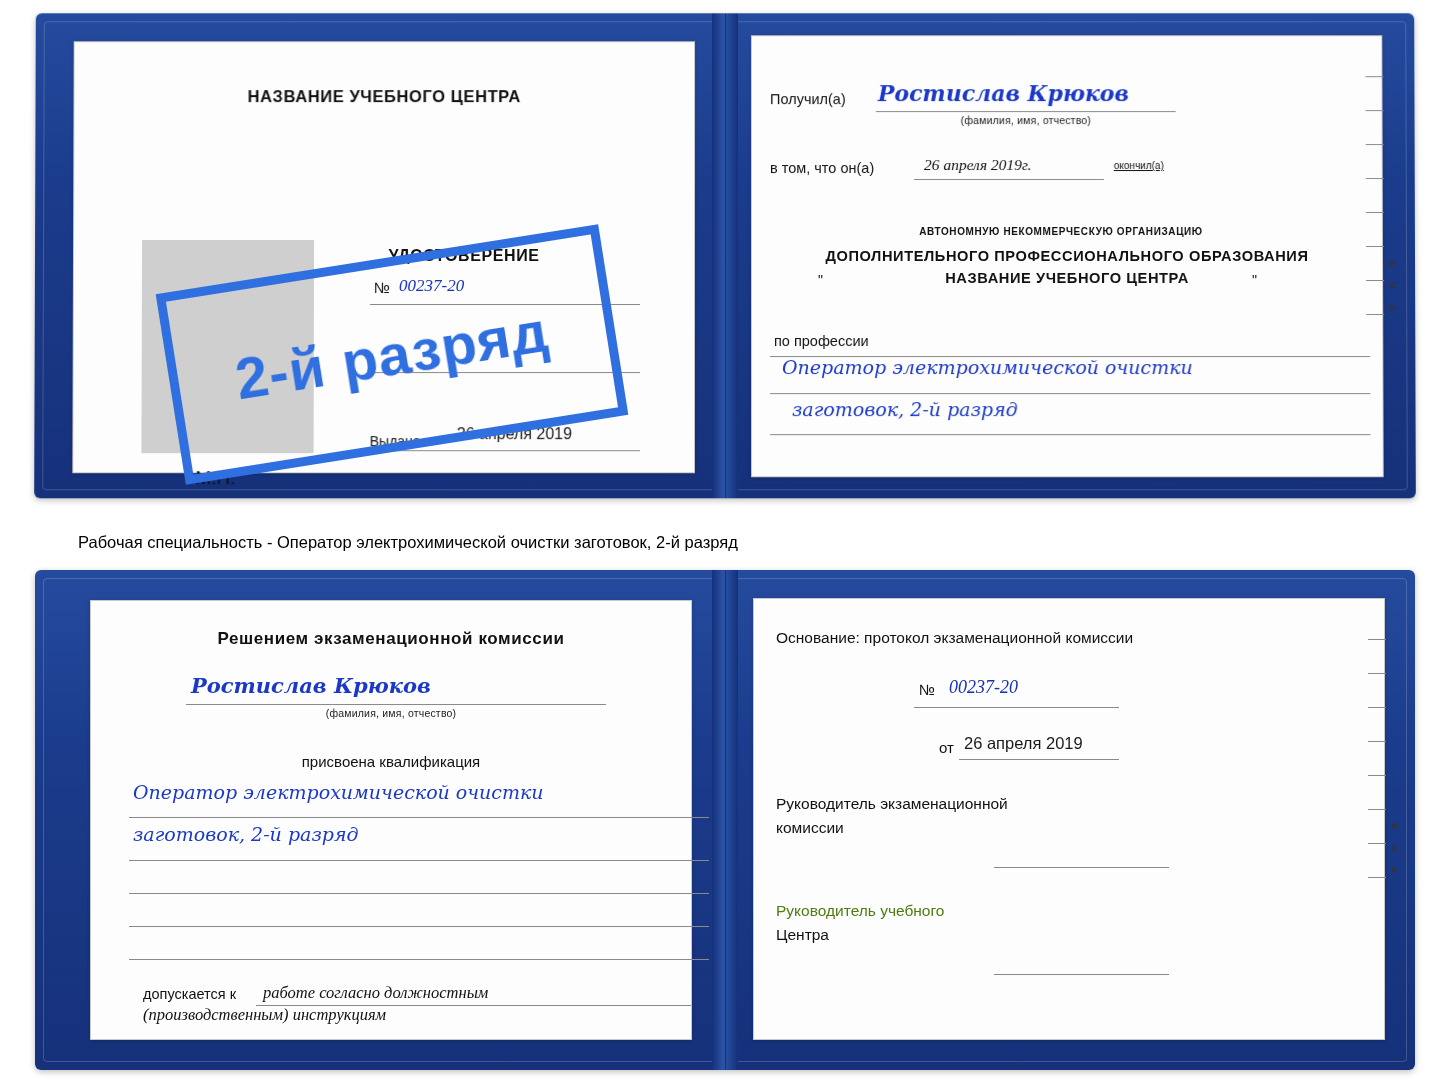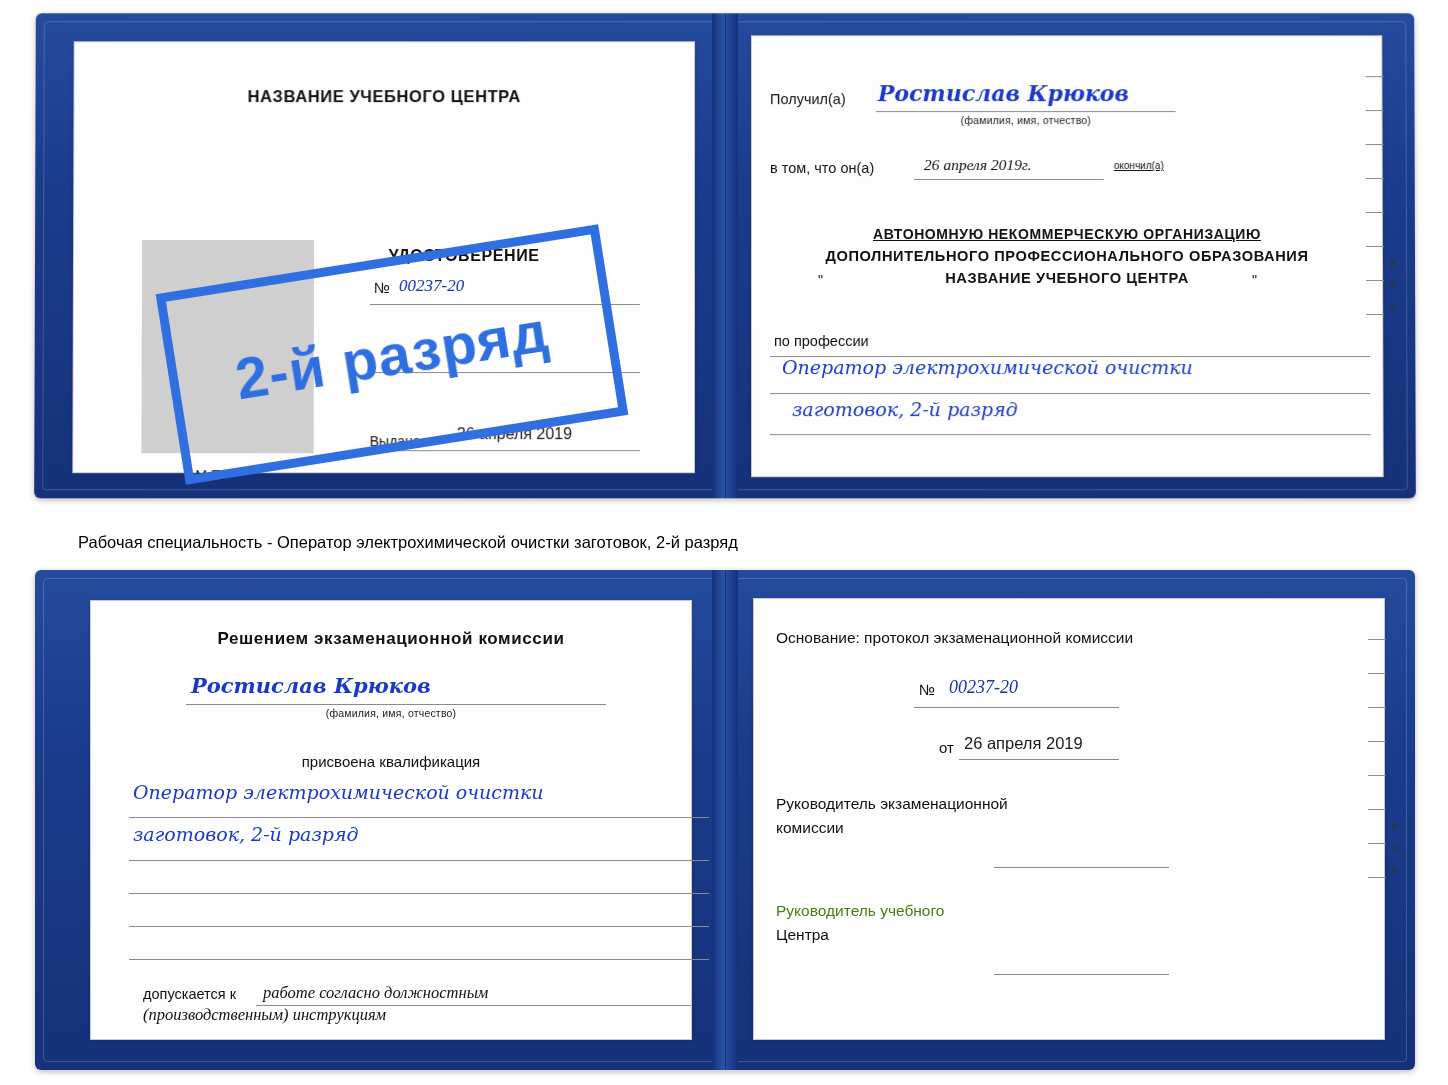--- a/index.html
+++ b/index.html
@@ -195,35 +195,35 @@
     <div style="position:absolute;left:300px;top:237px;font-size:15px;color:#111;">№</div>
     <div class="hand" style="position:absolute;left:325px;top:234px;font-size:17px;">00237-20</div>
     <div class="rule" style="left:296px;top:262px;width:270px;"></div>
 
     <div class="rule" style="left:296px;top:330px;width:270px;"></div>
 
     <div style="position:absolute;left:296px;top:391px;font-size:14px;color:#111;">Выдано</div>
     <div class="typed" style="position:absolute;left:383px;top:383px;font-size:16px;">26 апреля 2019</div>
     <div class="rule" style="left:296px;top:408px;width:270px;"></div>
 
-    <div style="position:absolute;left:122px;top:425px;font-size:14px;color:#111;">М.П.</div>
+    <div style="position:absolute;left:122px;top:425px;font-size:19px;color:#111;">М.П.</div>
   </div>
 
   <div class="page right">
     <div style="position:absolute;left:18px;top:55px;font-size:14.5px;color:#111;">Получил(а)</div>
     <div class="hand-blue" style="position:absolute;left:126px;top:44px;font-size:22px;font-weight:bold;">Ростислав Крюков</div>
     <div class="rule" style="left:124px;top:75px;width:300px;"></div>
     <div class="small-note" style="position:absolute;left:124px;top:78px;width:300px;">(фамилия, имя, отчество)</div>
 
     <div style="position:absolute;left:18px;top:124px;font-size:14.5px;color:#111;">в том, что он(а)</div>
     <div class="hand" style="position:absolute;left:172px;top:120px;font-size:15.5px;color:#111;">26 апреля 2019г.</div>
     <div class="rule" style="left:162px;top:143px;width:190px;"></div>
     <div style="position:absolute;left:362px;top:124px;font-size:10px;color:#111;text-decoration:underline;">окончил(а)</div>
 
-    <div class="hdr" style="position:absolute;left:10px;width:610px;top:190px;font-size:14px;text-decoration:underline;">АВТОНОМНУЮ НЕКОММЕРЧЕСКУЮ ОРГАНИЗАЦИЮ</div>
+    <div class="hdr" style="position:absolute;left:4px;width:610px;top:190px;font-size:10px;">АВТОНОМНУЮ НЕКОММЕРЧЕСКУЮ ОРГАНИЗАЦИЮ</div>
     <div class="hdr" style="position:absolute;left:10px;width:610px;top:212px;font-size:14.6px;">ДОПОЛНИТЕЛЬНОГО ПРОФЕССИОНАЛЬНОГО ОБРАЗОВАНИЯ</div>
     <div style="position:absolute;left:66px;top:236px;font-size:14px;color:#111;">"</div>
     <div class="hdr" style="position:absolute;left:10px;width:610px;top:234px;font-size:14.6px;">НАЗВАНИЕ УЧЕБНОГО ЦЕНТРА</div>
     <div style="position:absolute;left:500px;top:236px;font-size:14px;color:#111;">"</div>
 
     <div style="position:absolute;left:22px;top:297px;font-size:14.5px;color:#111;">по профессии</div>
     <div class="rule" style="left:18px;top:320px;width:600px;"></div>
 
     <div class="hand-blue" style="position:absolute;left:30px;top:320px;font-size:19px;">Оператор электрохимической очистки</div>
     <div class="rule" style="left:18px;top:357px;width:600px;"></div>

